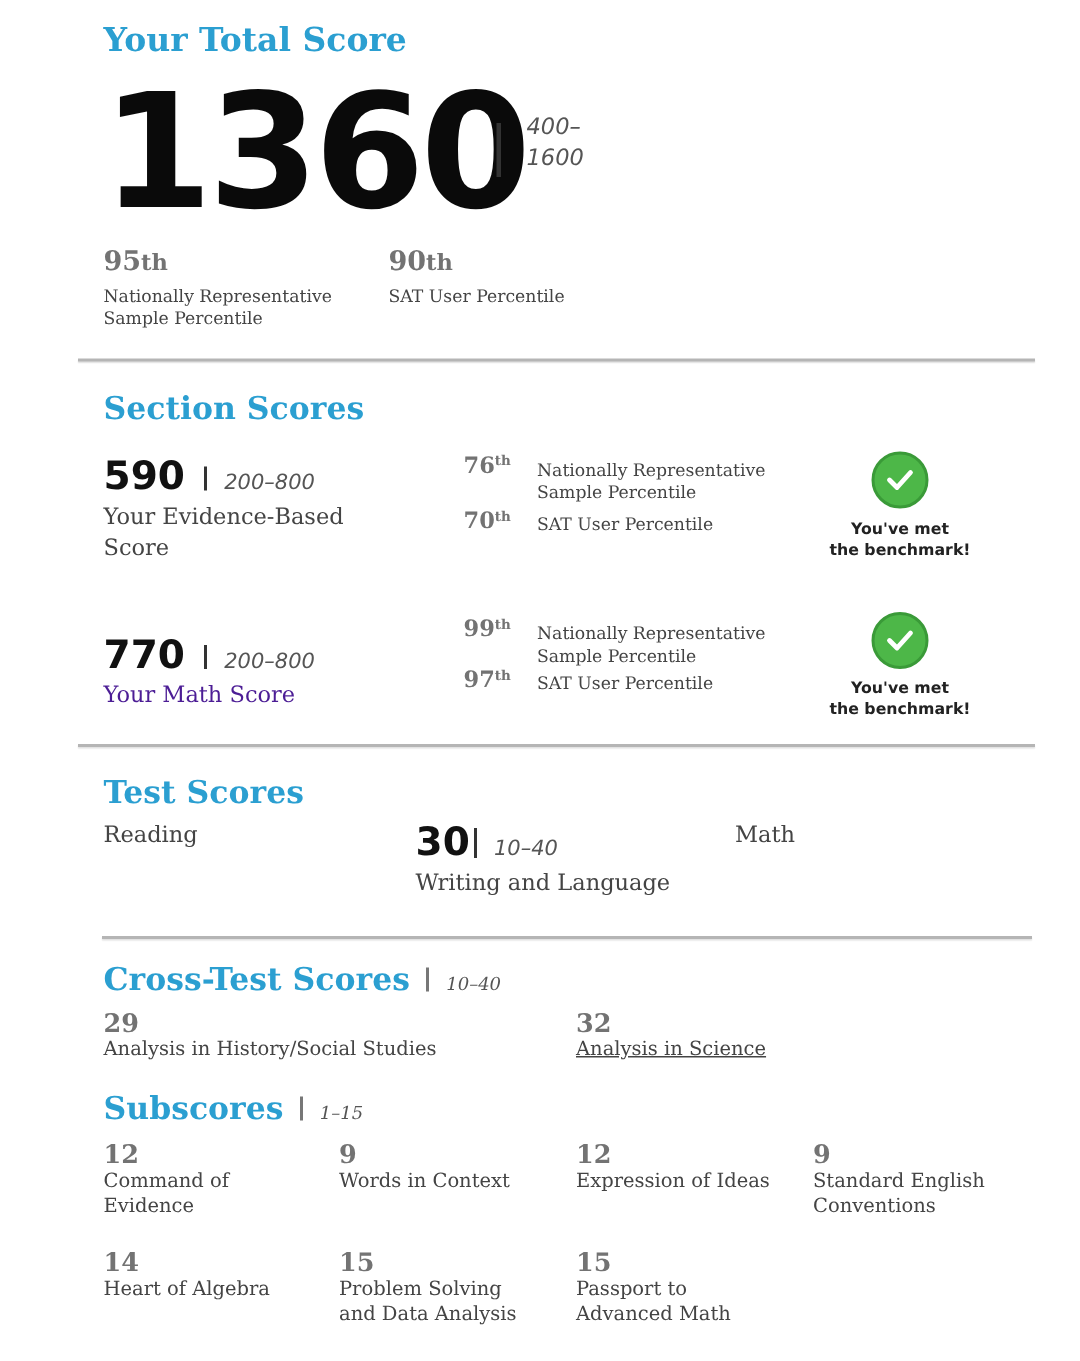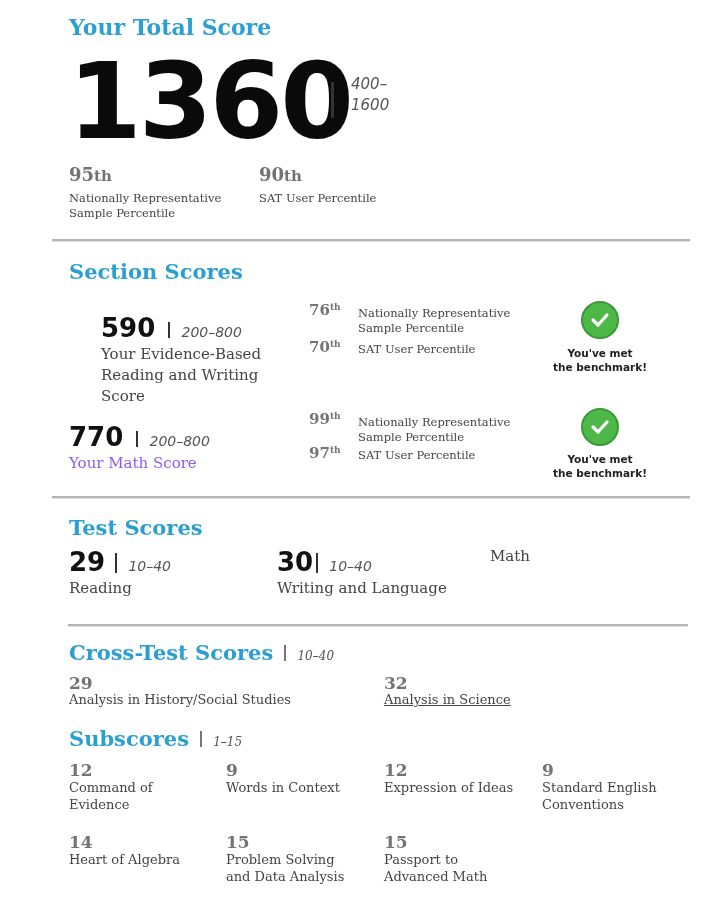--- a/index.html
+++ b/index.html
@@ -111,29 +111,28 @@
   </div>
   <div class="label" style="font-size:11.5px; line-height:15px; margin-top:4px;">
     <div>SAT User Percentile</div>
   </div>
 </div>
 
 <div class="divider" style="left:52px; top:239px; width:638px;"></div>
 
 <div class="abs heading" style="left:69px; top:259px; font-size:21px;">Section Scores</div>
 
-<div class="abs" style="left:69px; top:312px;margin-left:32px;">
+<div class="abs" style="left:69px; top:302px;">
   <div style="white-space:nowrap;">
     <span class="sans-num" style="font-size:26px; line-height:32px;">590</span>
     <span class="bar" style="width:2px; height:16px; margin:0 6px 0 8px; vertical-align:-1px;"></span>
     <span class="range" style="font-size:14px;">200–800</span>
   </div>
   <div class="label" style="font-size:15px; line-height:21px; margin-top:0px; color:#444;">
     <div>Your Evidence-Based</div>
-    <div>Reading and Writing</div>
     <div>Score</div>
   </div>
 </div>
 
 <div class="abs" style="left:309px; top:301px; width:220px;">
   <div class="serif-num" style="position:absolute; left:0; top:0; font-size:15px;">
     <span>76</span><sup class="th">th</sup>
   </div>
   <div class="label" style="position:absolute; left:49px; top:5px; font-size:11.5px; line-height:15px;">
     <div>Nationally Representative</div>
@@ -156,21 +155,21 @@
   <div>You've met</div>
   <div>the benchmark!</div>
 </div>
 
 <div class="abs" style="left:69px; top:421px;">
   <div style="white-space:nowrap;">
     <span class="sans-num" style="font-size:26px; line-height:32px;">770</span>
     <span class="bar" style="width:2px; height:16px; margin:0 6px 0 8px; vertical-align:-1px;"></span>
     <span class="range" style="font-size:14px;">200–800</span>
   </div>
-  <div class="label" style="font-size:15px; line-height:21px; color:#8b5cf6;">
+  <div class="label" style="font-size:15px; line-height:21px; color:#4c1d95;">
     <div>Your Math Score</div>
   </div>
 </div>
 
 <div class="abs" style="left:309px; top:410px; width:220px;">
   <div class="serif-num" style="position:absolute; left:0; top:0; font-size:15px;">
     <span>99</span><sup class="th">th</sup>
   </div>
   <div class="label" style="position:absolute; left:49px; top:5px; font-size:11.5px; line-height:15px;">
     <div>Nationally Representative</div>
@@ -192,25 +191,20 @@
 <div class="bench" style="left:540px; top:452px;">
   <div>You've met</div>
   <div>the benchmark!</div>
 </div>
 
 <div class="divider" style="left:52px; top:496px; width:638px;"></div>
 
 <div class="abs heading" style="left:69px; top:515px; font-size:21px;">Test Scores</div>
 
 <div class="abs" style="left:69px; top:546px;">
-  <div style="white-space:nowrap;">
-    <span class="sans-num" style="font-size:26px; line-height:32px;">29</span>
-    <span class="bar" style="width:2px; height:20px; margin:0 6px 0 5px; vertical-align:-2px;"></span>
-    <span class="range" style="font-size:14px;">10–40</span>
-  </div>
   <div class="label" style="font-size:15px; line-height:20px;">Reading</div>
 </div>
 
 <div class="abs" style="left:277px; top:546px;">
   <div style="white-space:nowrap;">
     <span class="sans-num" style="font-size:26px; line-height:32px;">30</span><span class="bar" style="width:2px; height:20px; margin:0 6px 0 3px; vertical-align:-2px;"></span>
     <span class="range" style="font-size:14px;">10–40</span>
   </div>
   <div class="label" style="font-size:15px; line-height:20px;">Writing and Language</div>
 </div>

